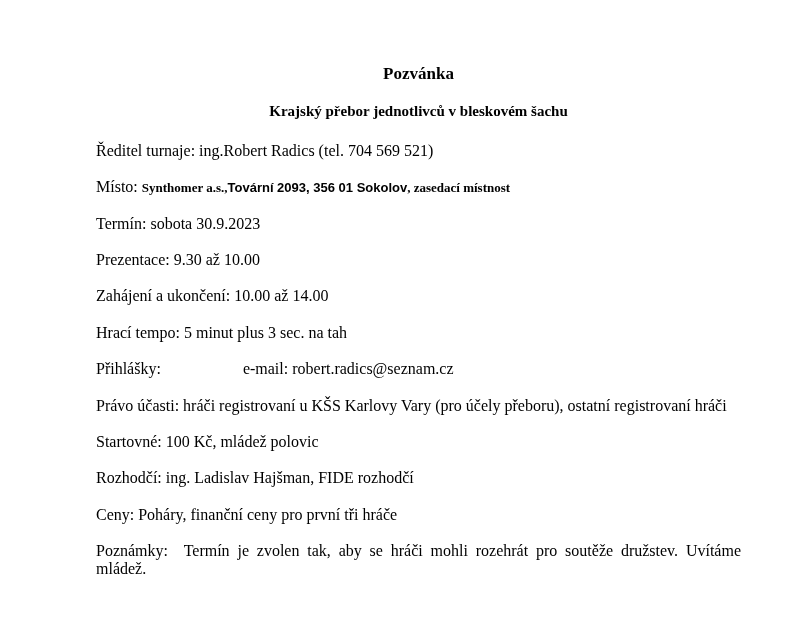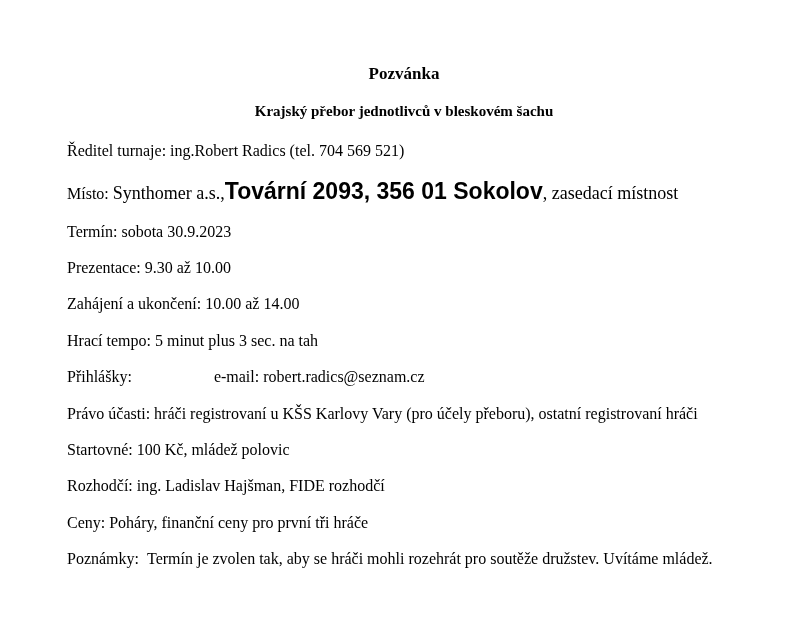--- a/index.html
+++ b/index.html
@@ -8,21 +8,21 @@
     background: #ffffff;
     color: #000000;
     font-family: "Liberation Serif", serif;
   }
   .page {
     position: relative;
     width: 804px;
     height: 633px;
     background: #ffffff;
     box-sizing: border-box;
-    padding: 64px 63px 0 67px;
+    padding: 64px 63px 0 96px;
     overflow: hidden;
   }
   .h1 {
     font-size: 17px;
     font-weight: bold;
     text-align: center;
     line-height: 1.15;
     margin: 0 0 19px 0;
   }
   .h2 {
@@ -37,26 +37,26 @@
     line-height: 1.15;
     margin: 0 0 18px 0;
   }
   .line.justify {
     text-align: justify;
   }
   .seg-r {
     font-weight: normal;
   }
   .seg-b {
-    font-weight: normal;
-    font-size: 18px;
+    font-weight: bold;
+    font-size: 13px;
   }
   .seg-bs {
     font-weight: bold;
-    font-size: 23px;
+    font-size: 13px;
     font-family: "Liberation Sans", sans-serif;
   }
   .seg-b2 {
     font-weight: normal;
   }
   .seg-tab {
     display: inline-block;
     width: 82px;
   }
 </style>

